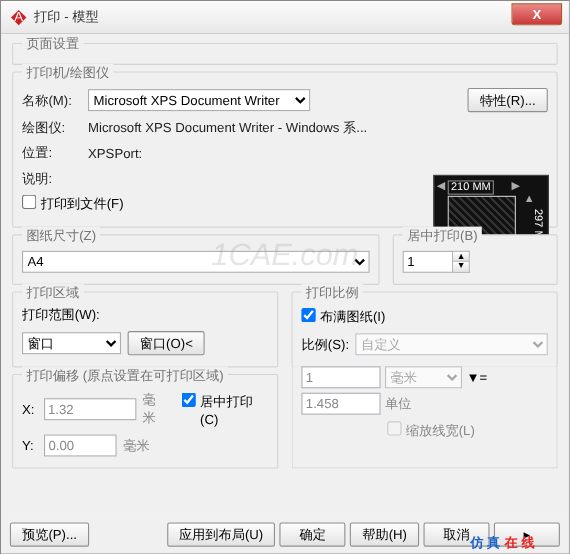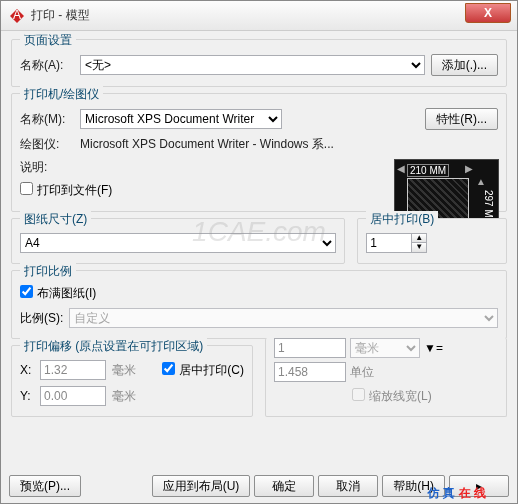--- a/index.html
+++ b/index.html
@@ -5,21 +5,21 @@
 *{box-sizing:border-box;margin:0;padding:0;font-family:"Microsoft YaHei","SimSun",sans-serif;font-size:12px;}
 body{background:#c0c0c0;width:518px;height:504px;overflow:hidden;}
 .window{width:518px;height:504px;background:#fff;border:1px solid #888;display:flex;flex-direction:column;}
 .titlebar{height:30px;background:linear-gradient(to bottom,#fcfcfc,#e8e8e8);border-bottom:1px solid #ccc;display:flex;align-items:center;padding:0 0 0 8px;position:relative;}
 .titlebar .icon{width:16px;height:16px;margin-right:6px;}
 .titlebar .title{color:#333;font-size:12px;}
 .closebtn{position:absolute;right:6px;top:2px;width:46px;height:20px;background:linear-gradient(to bottom,#e88,#c83a3a);border:1px solid #a52;border-radius:0 0 3px 3px;display:flex;align-items:center;justify-content:center;color:#fff;font-weight:bold;font-size:12px;cursor:pointer;}
 .body{flex:1;background:#f0f0f0;padding:8px 10px;position:relative;}
 
 .group{border:1px solid #d4d4d4;border-radius:2px;padding:8px 8px 10px 8px;margin-bottom:6px;background:#f0f0f0;position:relative;}
-.group-title{position:absolute;top:-8px;left:8px;background:#f0f0f0;padding:0 4px;color:#0c4a6e;}
+.group-title{position:absolute;top:-8px;left:8px;background:#f0f0f0;padding:0 4px;color:#737373;}
 .row{display:flex;align-items:center;margin-top:6px;gap:6px;}
 label.lbl{min-width:54px;color:#222;}
 select,input[type=text]{height:20px;border:1px solid #abadb3;background:#fff;padding:0 3px;font-size:12px;}
 select{padding:0;}
 .btn{height:22px;border:1px solid #8e8f8f;background:linear-gradient(to bottom,#fdfdfd,#e3e3e3);border-radius:2px;padding:0 10px;cursor:pointer;font-size:12px;}
 
 .static{color:#222;}
 .checkbox{display:flex;gap:4px;}
 input[type=checkbox]{width:13px;height:13px;}
 
@@ -65,42 +65,39 @@
     <span class="title">打印 - 模型</span>
     <div class="closebtn">
         <span>X</span>
       </div>
   </div>
 
   <div class="body">
 
     <div class="group">
       <span class="group-title">页面设置</span>
-      <div class="row">
-        <label class="lbl"><span>名称(A):</span></label>
-        <select style="flex:1">
-          <option>&lt;无&gt;</option>
-        </select>
-        <button class="btn">添加(.)...</button>
-      </div>
     </div>
 
     <div class="group" style="padding-bottom:12px">
       <span class="group-title">打印机/绘图仪</span>
       <div class="row">
         <label class="lbl">名称(M):</label>
         <select style="width:202px">
           <option>Microsoft XPS Document Writer</option>
         </select>
         <div style="flex:1"></div>
         <button class="btn">特性(R)...</button>
       </div>
       <div class="row">
         <label class="lbl">绘图仪:</label>
         <span class="static">Microsoft XPS Document Writer - Windows 系...</span>
+      </div>
+      <div class="row">
+        <label class="lbl">位置:</label>
+        <span class="static">XPSPort:</span>
       </div>
       <div class="row">
         <label class="lbl">说明:</label>
         <span class="static"></span>
       </div>
       <div class="row">
         <label class="checkbox">
           <input type="checkbox" style="">
             <span>打印到文件(F)</span>
         </label>
@@ -135,20 +132,30 @@
                 <div>▲</div>
                 <div>▼</div>
               </div>
           </div>
         </div>
       </div>
     </div>
 
     <div class="two-col">
       <div class="group">
+        <span class="group-title">打印区域</span>
+        <div style="margin-top:4px">打印范围(W):</div>
+        <div class="row">
+          <select style="width:90px">
+            <option>窗口</option>
+          </select>
+          <button class="btn">窗口(O)&lt;</button>
+        </div>
+      </div>
+      <div class="group">
         <span class="group-title">打印比例</span>
         <div class="row">
           <label class="checkbox">
             <input type="checkbox" checked="" style="">
               <span>布满图纸(I)</span>
           </label>
         </div>
         <div class="row">
           <label>比例(S):</label>
           <select style="flex:1" class="disabled" disabled="">
@@ -156,21 +163,21 @@
           </select>
         </div>
       </div>
     </div>
 
     <div class="two-col">
       <div class="group">
         <span class="group-title">打印偏移 (原点设置在可打印区域)</span>
         <div class="row">
           <label style="width:14px">X:</label>
-          <input type="text" style="width: 66px;" class="disabled" disabled="" value="1.32">
+          <input type="text" style="width: 84px;" class="disabled" disabled="" value="1.32">
           <span class="disabled">毫米</span>
           <div style="flex:1"></div>
           <label class="checkbox">
             <input type="checkbox" checked="" style="">
               <span>居中打印(C)</span>
           </label>
         </div>
         <div class="row">
           <label style="width:14px">Y:</label>
           <input type="text" style="width: 66px;" class="disabled" disabled="" value="0.00">
@@ -198,21 +205,21 @@
 
     <span class="wm-center">1CAE.com</span>
 
   </div>
 
   <div class="footer">
     <button class="btn">预览(P)...</button>
     <div style="flex:1"></div>
     <button class="btn">应用到布局(U)</button>
     <button class="btn">确定</button>
+    <button class="btn">帮助(H)</button>
     <button class="btn">取消</button>
-    <button class="btn">帮助(H)</button>
     <button class="btn" style="width:22px;padding:0">▸</button>
   </div>
 
   <div class="watermark">
     <span class="a">仿 真</span> <span class="b">在 线</span>
   </div>
 </div>
 
 </body></html>

